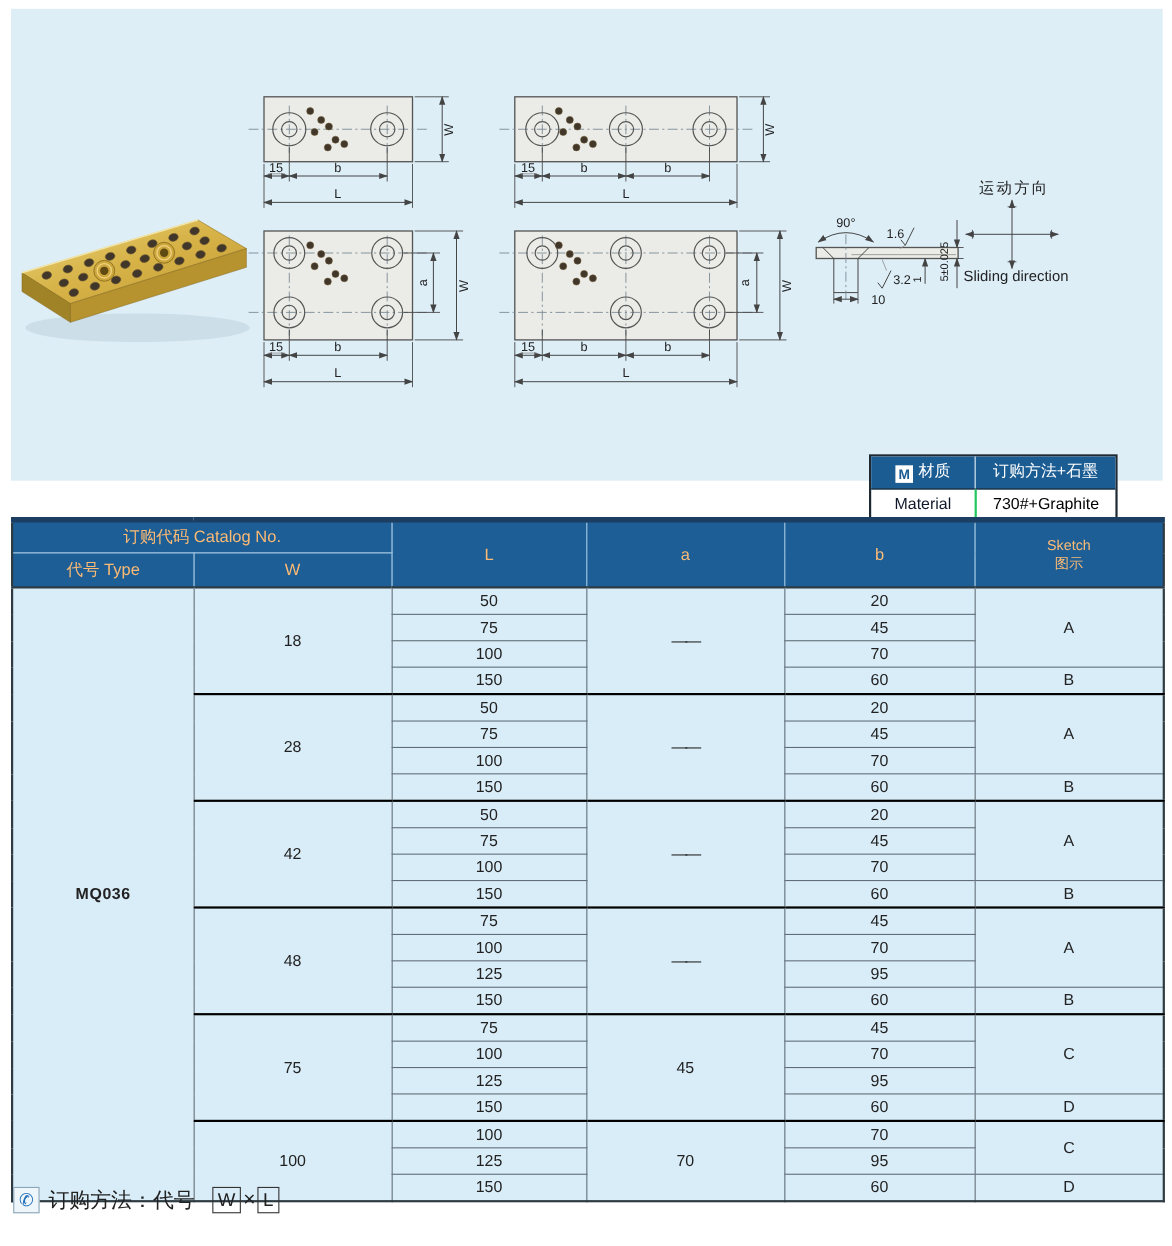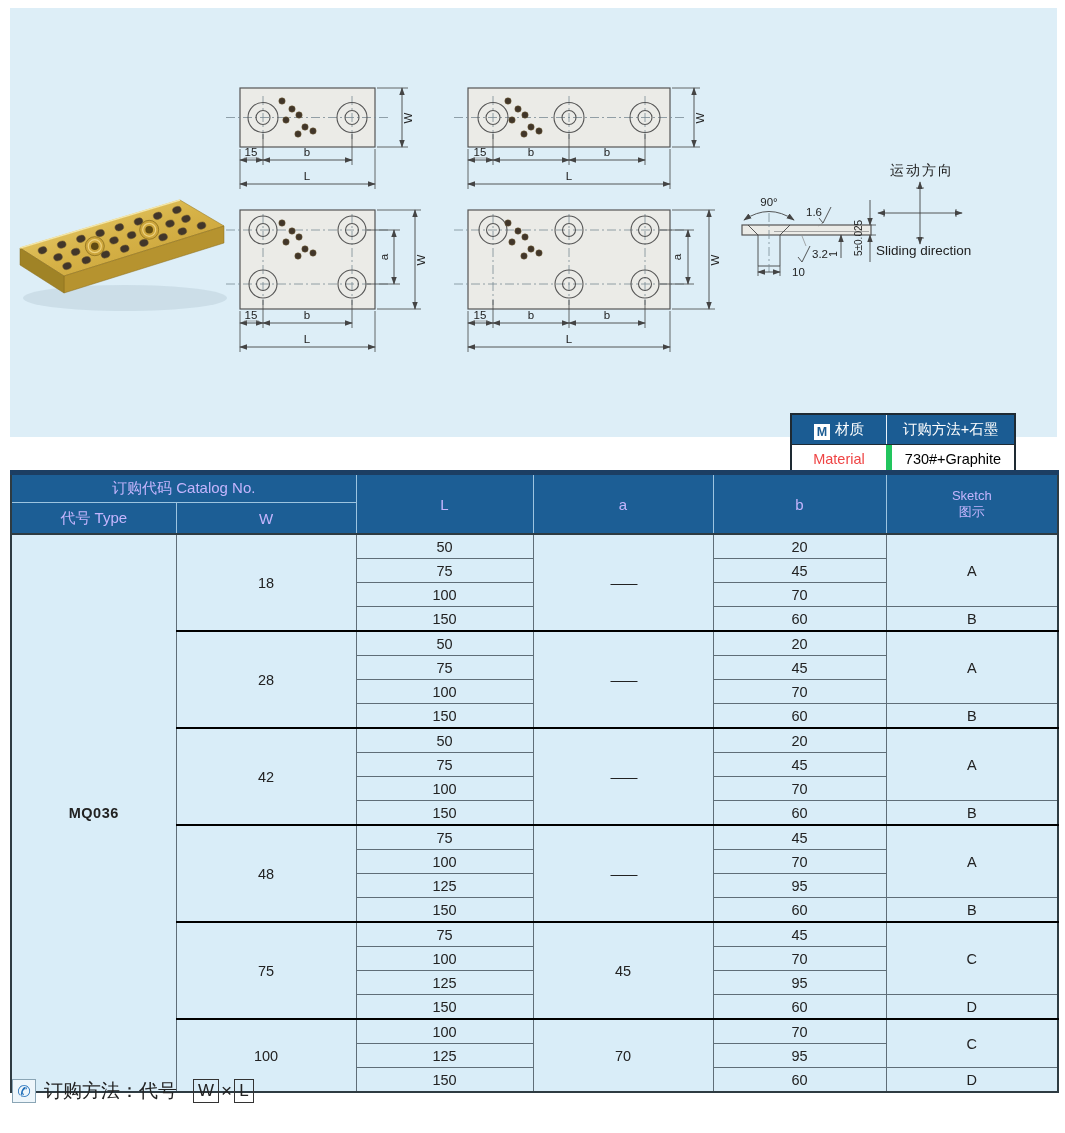--- a/index.html
+++ b/index.html
@@ -19,29 +19,29 @@
   .zh{font:14px "Liberation Sans","DejaVu Sans",sans-serif;fill:#222;letter-spacing:2px;}
   .en{font:13.5px "Liberation Sans","DejaVu Sans",sans-serif;fill:#222;}
   .dot{fill:#41362a;stroke:#6e5a33;stroke-width:.5;}
   
   .mat-table{position:absolute;left:780px;top:364px;width:222px;border:2px solid #1e2a33;
              font-size:14.5px;background:#fff;margin-top:41px;}
   .mat-row{display:flex;height:29px;line-height:29px;}
   .mat-row.hd{background:#1b5c93;color:#fff;border-bottom:1px solid #1e2a33;}
   .mat-c1{width:94px;text-align:center;flex:0 0 auto;}
   .mat-row.hd .mat-c1{border-right:1px solid #e8f2fa;}
-  .mat-row.bd .mat-c1{border-right:6px solid #22c55e;color:#ef4444;text-align:center;}
+  .mat-row.bd .mat-c1{border-right:2px solid #22c55e;color:#0f172a;text-align:center;}
   .mat-c2{flex:1;text-align:center;}
   .m-box{display:inline-block;width:16px;height:16px;line-height:16px;background:#fff;color:#1b5c93;
          font-weight:bold;font-size:12.5px;text-align:center;vertical-align:-2px;margin-right:5px;}
   
   .table-wrap{position:absolute;left:10px;top:470px;width:1047px;}
   table.catalog{border-collapse:collapse;table-layout:fixed;width:1047px;
                 border:2px solid #2e3b42;border-top:5px solid #1c3e63;}
-  table.catalog th{background:#1c5e95;color:#c4b5fd;font-weight:normal;font-size:15px;
+  table.catalog th{background:#1c5e95;color:#fdba74;font-weight:normal;font-size:15px;
                    border:1px solid #9cc4e0;padding:0;}
   table.catalog tr.hrow1 th{height:27px;}
   table.catalog tr.hrow2 th{height:30px;}
   table.catalog th.hbot{border-bottom:2px solid #2e3b42;}
   table.catalog td{border:1px solid #5f6e78;height:23px;padding:0;text-align:center;
                    font-size:14.5px;color:#222;background:#d9edf8;}
   td.wcell,td.typecell{background:#ffffff;}
   td.typecell{font-size:23px;font-weight:600;color:#1b5c9e;letter-spacing:.5px;}
   tr.gtop > td{border-top:2px solid #000000;}
   td.dash{letter-spacing:-2px;color:#2f3a40;font-size:14px;}

